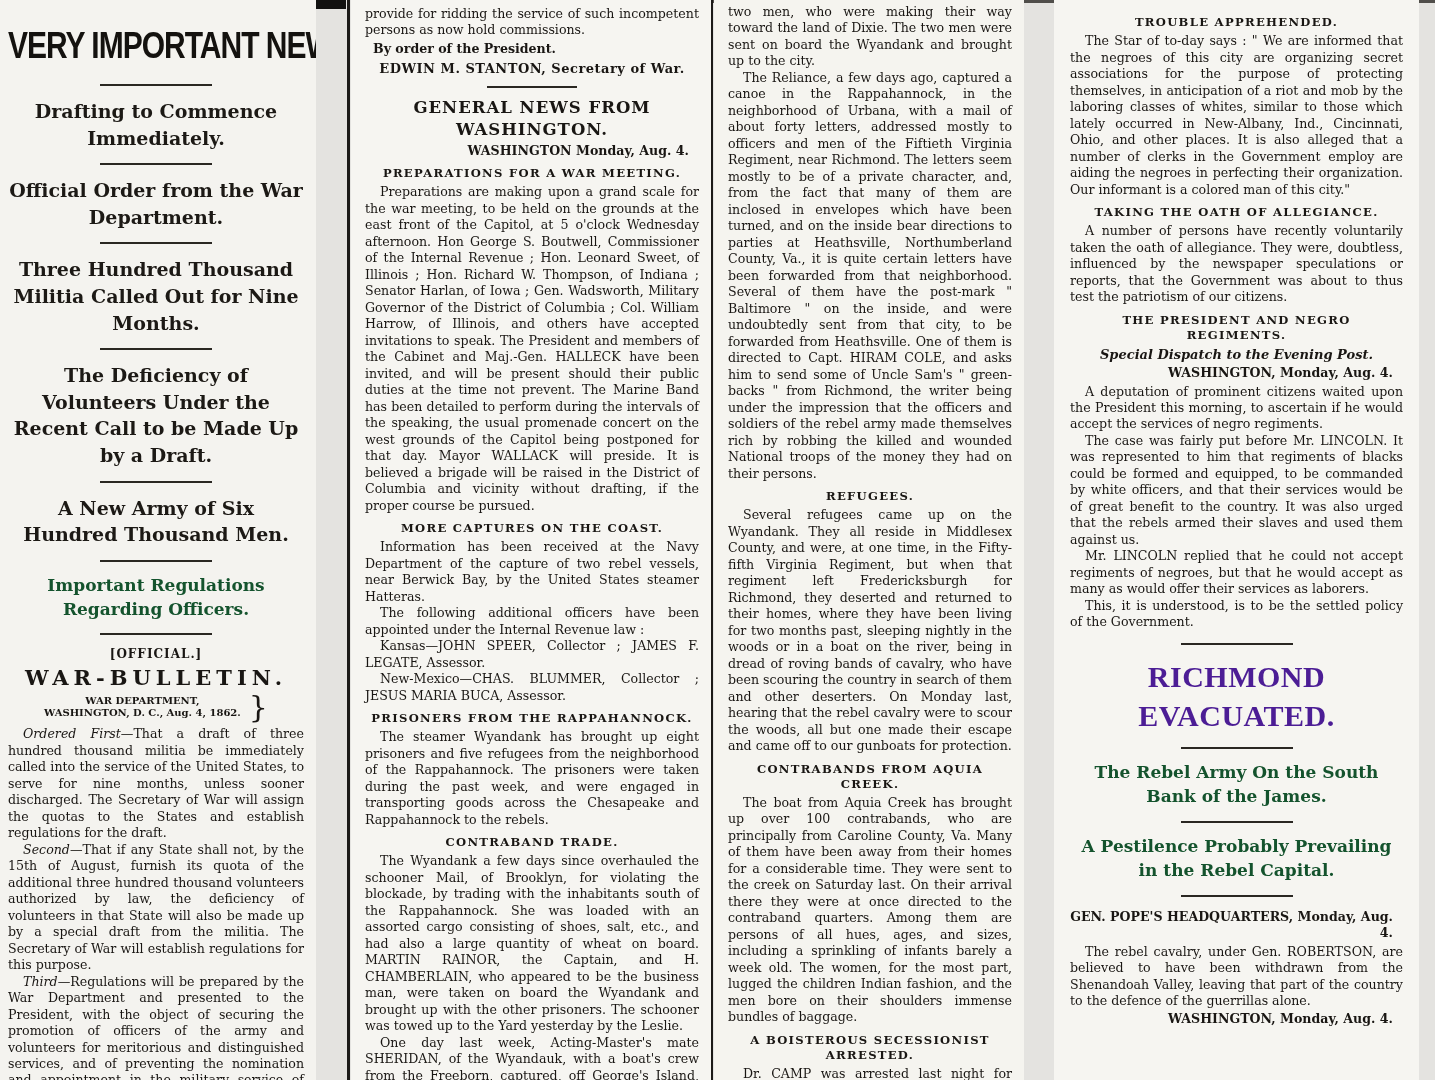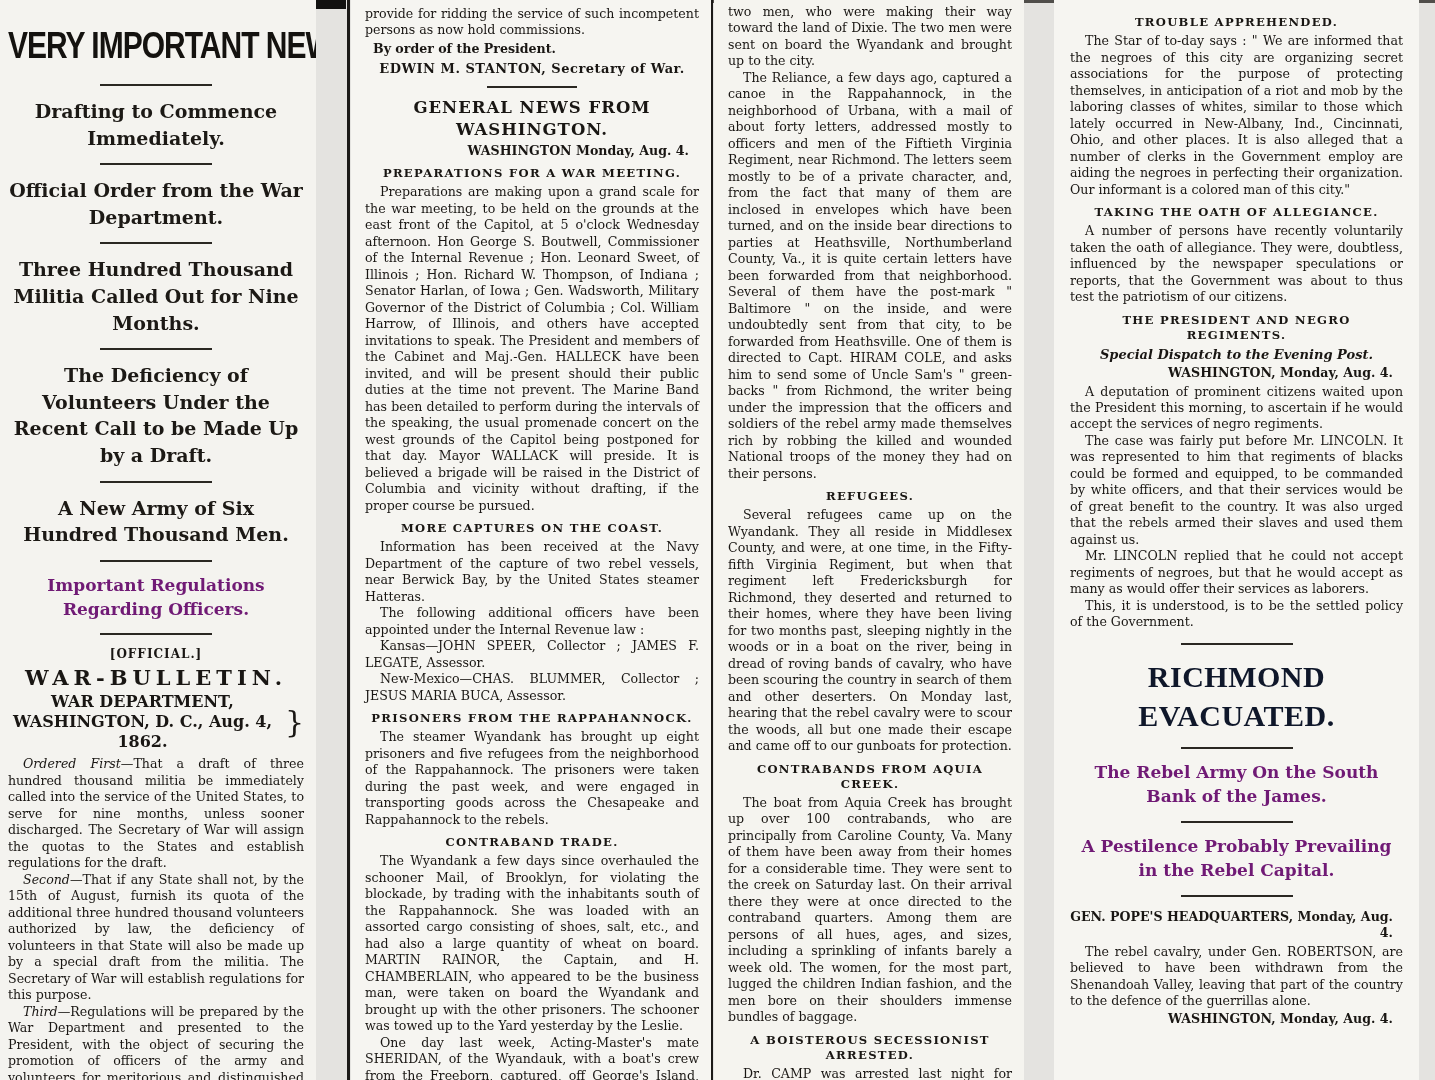--- a/index.html
+++ b/index.html
@@ -13,42 +13,42 @@
   .vrule{position:absolute;top:0;height:1080px;background:#1c1a18;}
   .vr1{left:347px;width:3px;}
   .vr2{left:710px;width:3px;}
   .vr3{left:1065px;width:4px;}
   .topbar{position:absolute;left:0;top:0;width:346px;height:9px;background:#121110;}
   .topbar2{position:absolute;left:351px;top:0;width:1084px;height:3px;background:#504e4a;}
 
   .banner{font-family:"Liberation Sans", sans-serif;font-weight:bold;font-size:30px;letter-spacing:-1px;
           transform:scaleY(1.25);transform-origin:top left;white-space:nowrap;color:#14120f;margin-top:8px;}
   .deck{font-weight:bold;text-align:center;font-size:19px;line-height:1.4;color:#1c1915;}
-  .deck-sm{font-weight:bold;text-align:center;font-size:17px;line-height:1.4;color:#701a75;}
+  .deck-sm{font-weight:bold;text-align:center;font-size:17px;line-height:1.4;color:#14532d;}
   .divider{width:112px;border-top:2px solid #2a2722;margin:12px auto 12px;}
   .divider-sm{width:90px;border-top:2px solid #2a2722;margin:9px auto 9px;}
 
   .official{text-align:center;font-size:12px;font-weight:bold;letter-spacing:1px;margin-top:4px;}
   .bulletin{text-align:center;font-size:21px;font-weight:bold;letter-spacing:5px;margin:4px 0 2px;}
   .dept{display:flex;justify-content:center;align-items:center;gap:8px;margin-bottom:4px;}
-  .dept .lines{text-align:center;font-size:16px;font-weight:bold;line-height:1.25;}
+  .dept .lines{text-align:center;font-size:10px;font-weight:bold;line-height:1.25;}
   .brace{font-size:30px;font-weight:normal;line-height:1;}
 
   .bodytext{font-size:12.6px;line-height:1.31;text-align:justify;}
   .para{margin:0;text-indent:15px;}
   .para-noindent{margin:0;text-indent:0;}
   .subhead{text-align:center;font-weight:bold;font-size:11.6px;letter-spacing:1.3px;margin:7px 0 3px;text-indent:0;}
   .heading2{text-align:center;font-weight:bold;font-size:16.5px;letter-spacing:1px;margin:8px 0 2px;}
   .dateline{text-align:right;font-weight:bold;font-size:12.6px;margin:2px 10px 2px 0;}
   .dispatch{text-align:center;font-style:italic;font-weight:bold;font-size:13px;margin:2px 0;}
   .sig{text-align:center;font-weight:bold;font-size:13px;letter-spacing:0.5px;margin:3px 0;}
   .byorder{margin:2px 0;text-indent:8px;font-weight:bold;}
   .it{font-style:italic;}
   .headline2{font-family:"Liberation Serif", serif;font-weight:bold;font-size:30px;text-align:center;
-             letter-spacing:0.5px;margin:10px 0 4px;color:#0f172a;}
+             letter-spacing:0.5px;margin:10px 0 4px;color:#4c1d95;}
 </style>
 </head>
 <body>
 
 <div class="page">
 
   <div class="topbar"></div>
   <div class="topbar2"></div>
   <div class="vrule vr1"></div>
   <div class="vrule vr2"></div>

